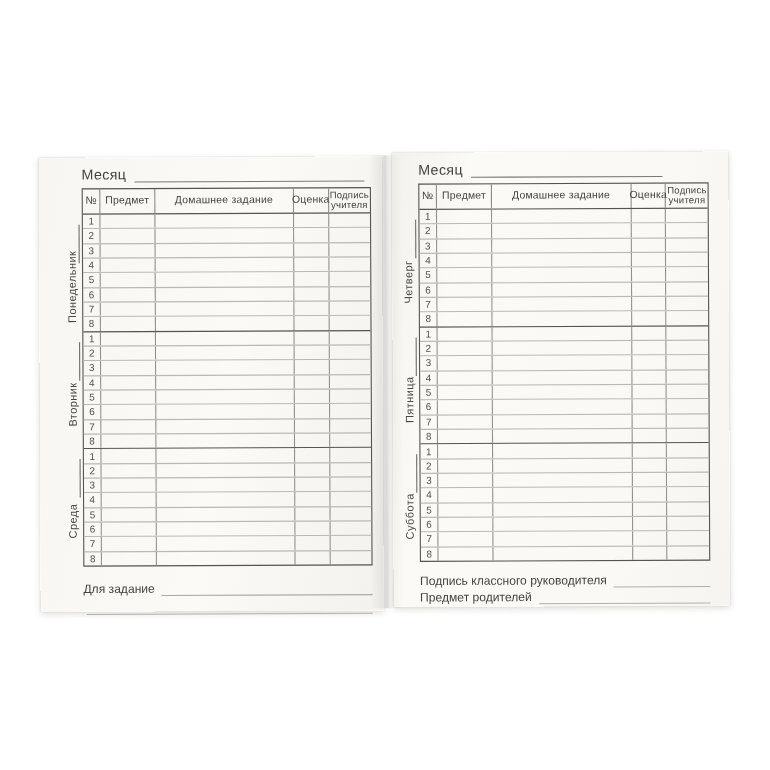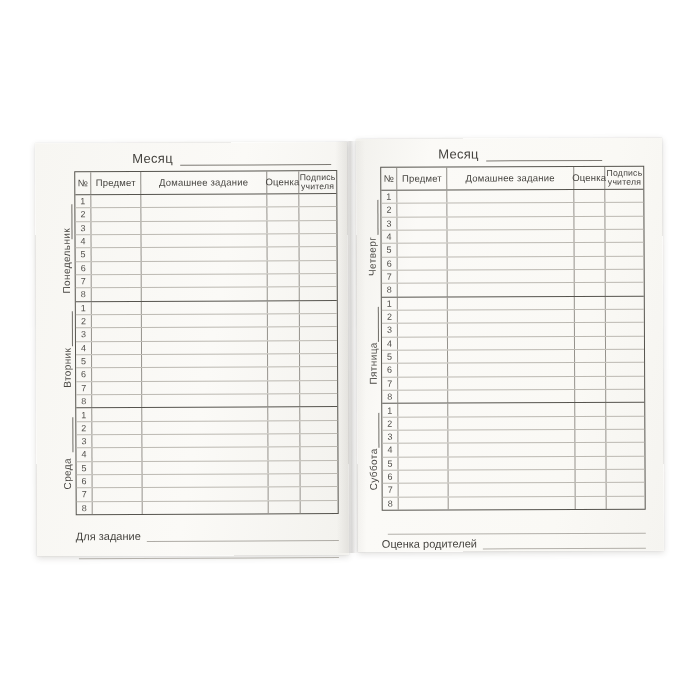--- a/index.html
+++ b/index.html
@@ -29,21 +29,21 @@
   .page-right{
     left:321px;top:0;width:306px;height:413px;
     background:linear-gradient(100deg,#f2f1ed 0%,#fbfaf7 20%,#faf9f5 70%,#f5f4f0 100%);
   }
   .sheet{position:relative;width:100%;height:100%;box-sizing:border-box;}
   .page-left  .sheet{padding:6px 10px 0 39px;}
   .page-right .sheet{padding:6px 18px 0 24px;}
 
   
   .month-row{display:flex;align-items:flex-end;height:17px;margin-bottom:5px;}
-  .month-label{font-size:13px;letter-spacing:0.3px;margin-left:58px;color:#45433f;}
+  .month-label{font-size:13px;letter-spacing:0.3px;color:#45433f;}
   .month-line{flex:1;border-bottom:1.2px solid #7d7a74;margin-left:7px;height:13px;}
   .page-left  .month-line{margin-right:6px;}
   .page-right .month-line{margin-right:42px;}
 
   
   .schedule{
     position:relative;height:344px;
     border:1.5px solid #56544e;box-sizing:border-box;
     display:flex;flex-direction:column;
     background:transparent;
@@ -520,22 +520,23 @@
                 <div class="cell col-num">8</div>
                 <div class="cell col-subject"></div>
                 <div class="cell col-homework"></div>
                 <div class="cell col-grade"></div>
                 <div class="cell col-sign"></div>
               </div>
             </div>
           </div>
       </div>
       <div class="sig-row first">
+        <span class="flabel">Подпись классного руководителя</span>
         <span class="fline"></span>
       </div>
       <div class="sig-row">
-        <span class="flabel">Оценка родителей</span>
+        <span class="flabel">Предмет родителей</span>
         <span class="fline"></span>
       </div>
     </div>
   </section>
 
 </div>
 
 </body></html>

